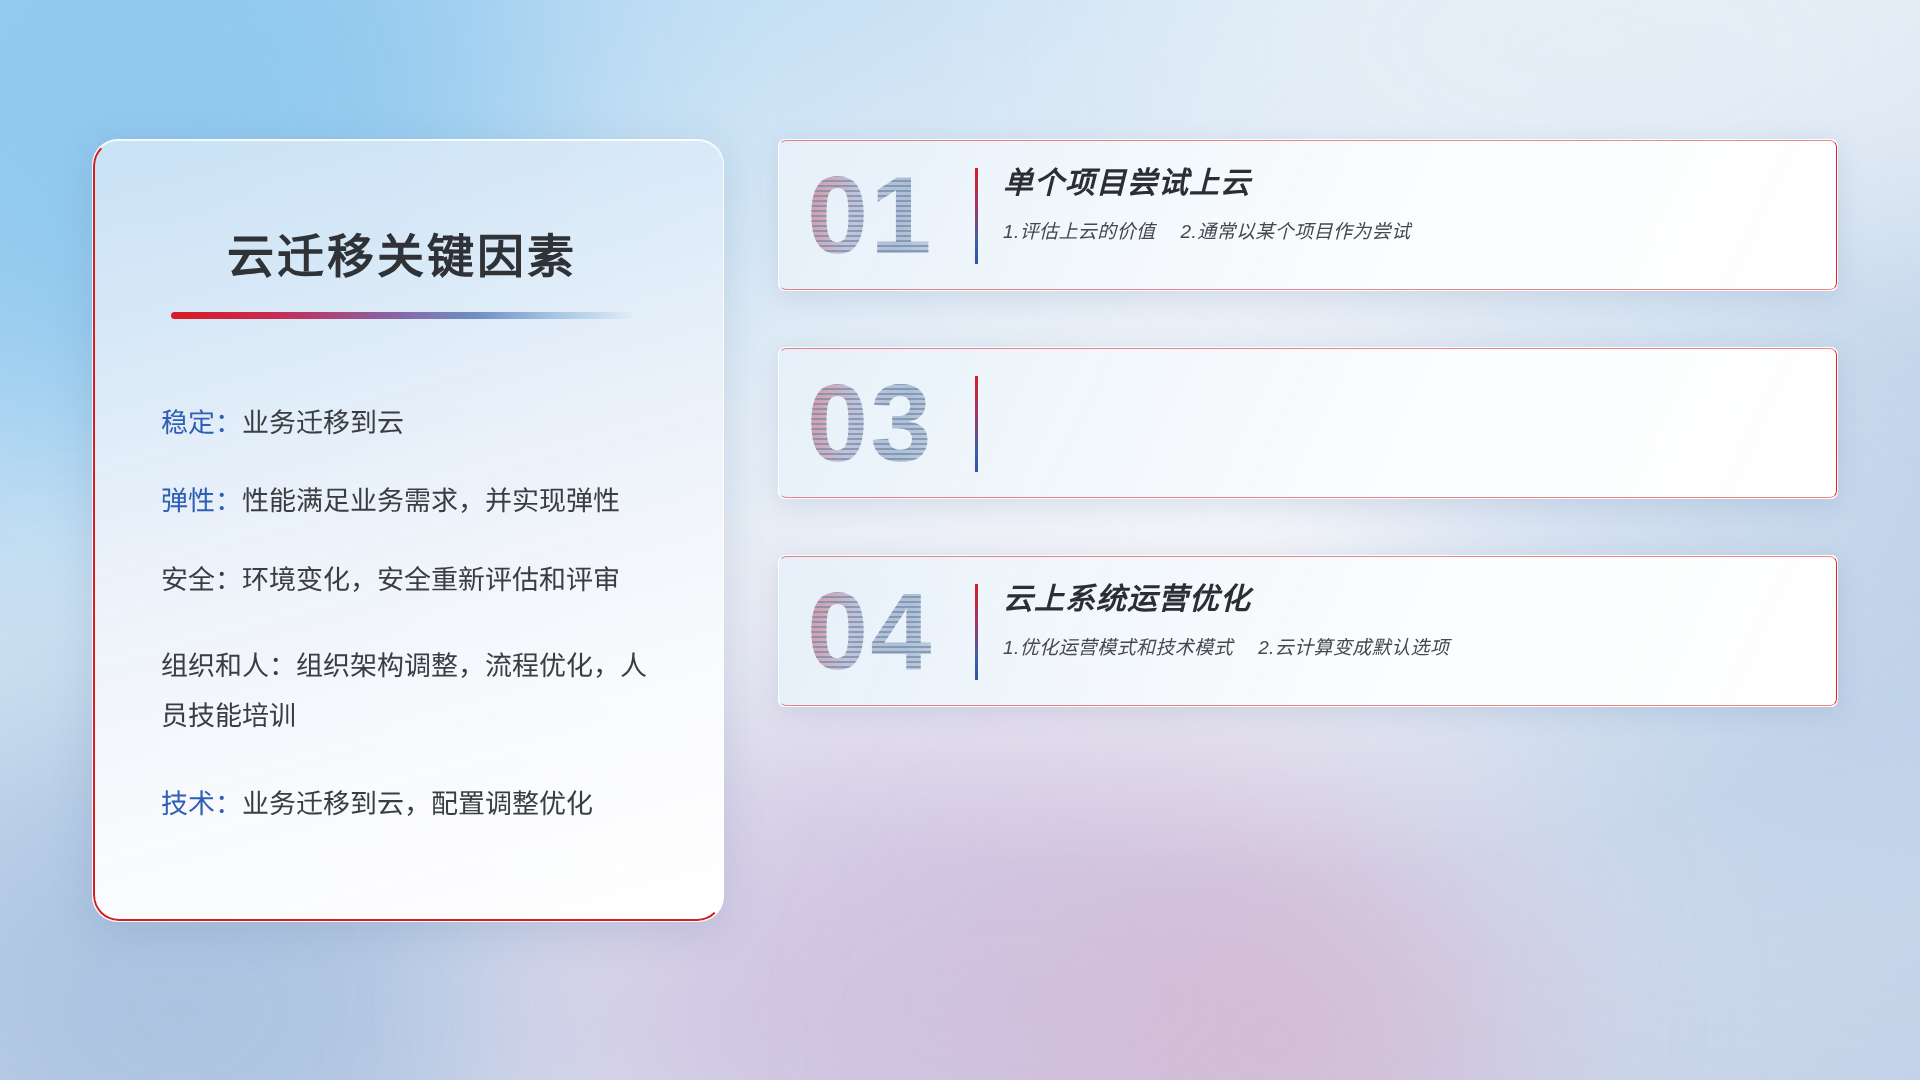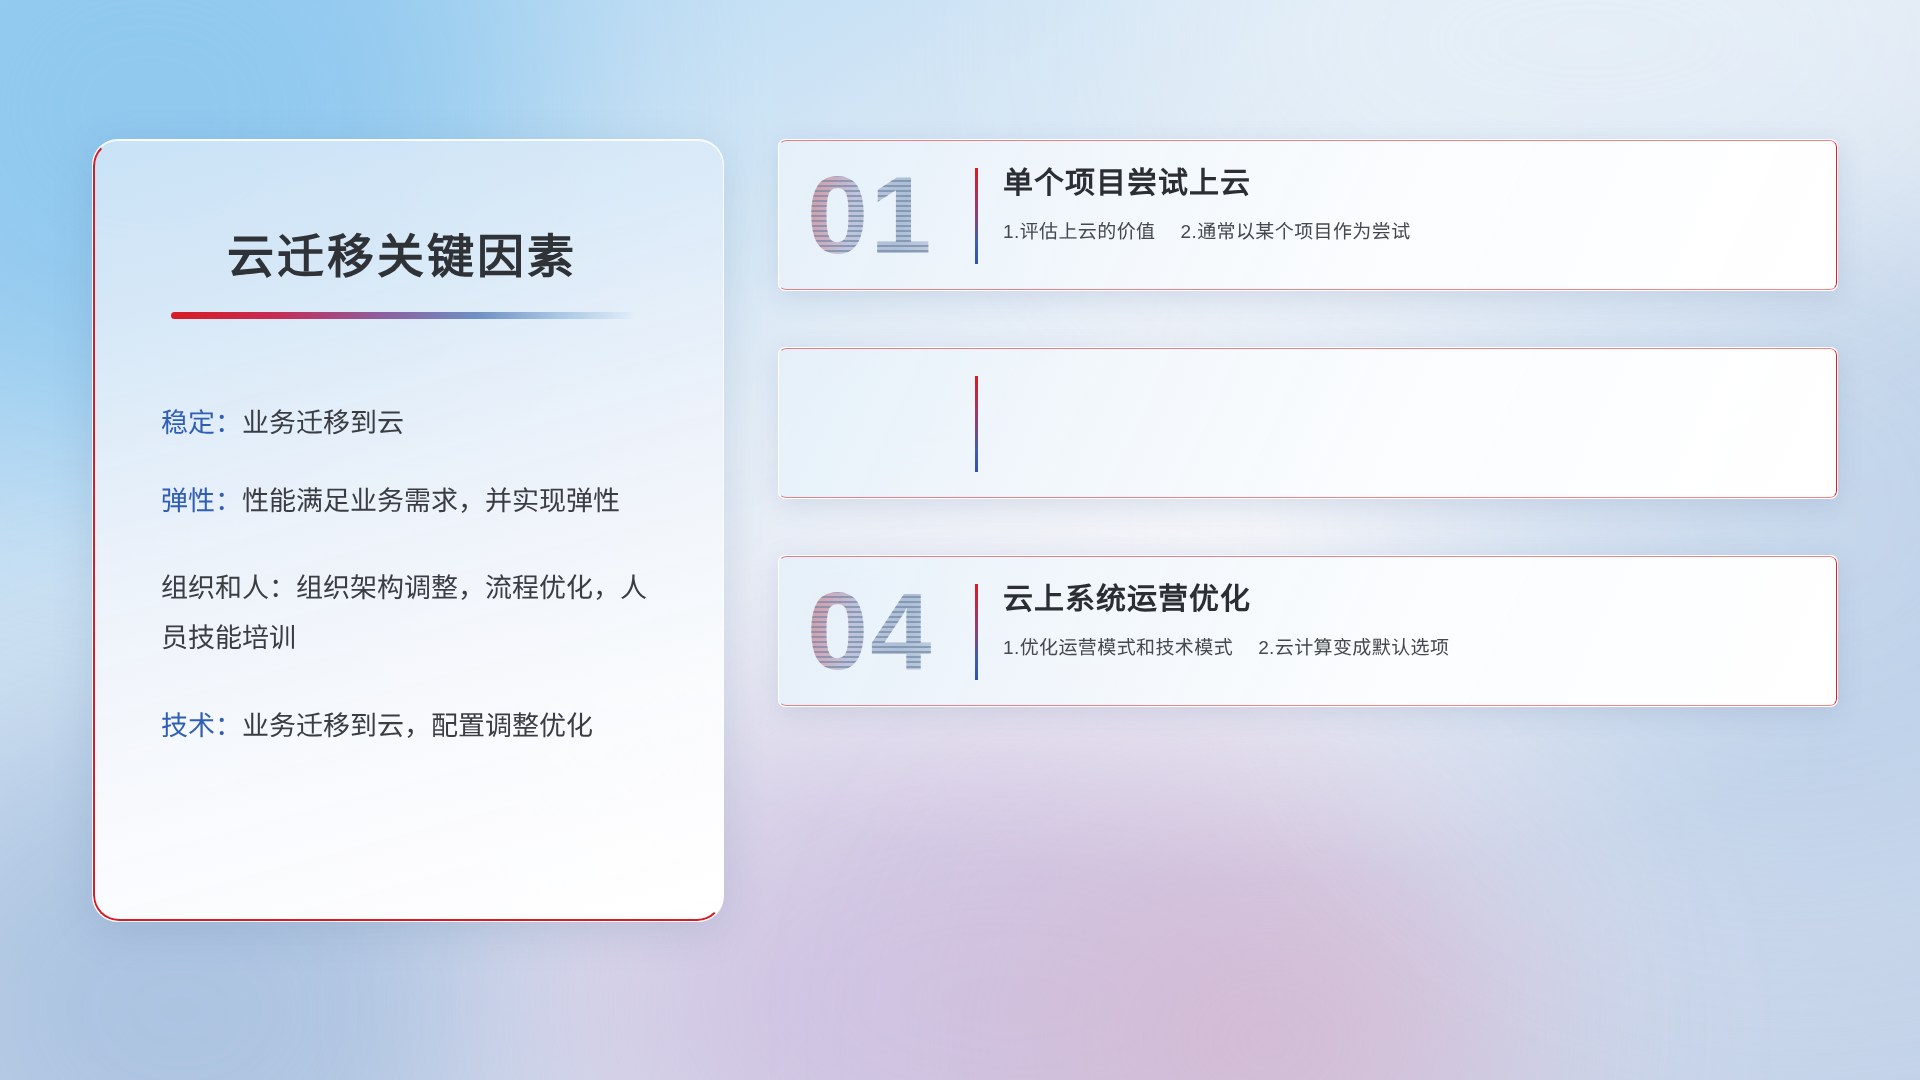--- a/index.html
+++ b/index.html
@@ -229,20 +229,21 @@
     width: 3px;
     height: 96px;
     background: linear-gradient(180deg, #d81c24 0%, #9b3a6b 42%, #3f5fb0 78%, #2f53a8 100%);
   }
 
   .step-body {
     position: absolute;
     left: 224px;
     top: 24px;
     right: 42px;
+    font-style: italic;
   }
   .step-title {
     font-size: 30px;
     font-weight: 700;
     color: #2b2e33;
     letter-spacing: 1px;
     line-height: 1.25;
   }
   .step-sub {
     margin-top: 14px;
@@ -273,20 +274,23 @@
     <div class="factor-list">
 
       <p class="factor-row">
         <span class="factor-key">稳定：</span><span class="factor-val">业务迁移到云</span>
       </p>
 
       <p class="factor-row">
         <span class="factor-key">弹性：</span><span class="factor-val">性能满足业务需求，并实现弹性</span>
       </p>
 
+      <p class="factor-row">
+        <span class="factor-key neutral">安全：</span><span class="factor-val">环境变化，安全重新评估和评审</span>
+      </p>
 
       <p class="factor-row wrap">
         <span class="factor-key neutral">组织和人：</span><span class="factor-val">组织架构调整，流程优化，人员技能培训</span>
       </p>
 
       <p class="factor-row">
         <span class="factor-key">技术：</span><span class="factor-val">业务迁移到云，配置调整优化</span>
       </p>
 
     </div>
@@ -299,20 +303,21 @@
     <div class="step-num">01</div>
     <div class="step-bar"></div>
     <div class="step-body">
       <h2 class="step-title">单个项目尝试上云</h2>
       <p class="step-sub">1.评估上云的价值　 2.通常以某个项目作为尝试</p>
     </div>
   </article>
 
 
   <article class="step-card">
+    <div class="step-num">03</div>
     <div class="step-bar"></div>
   </article>
 
   <article class="step-card">
     <div class="step-num">04</div>
     <div class="step-bar"></div>
     <div class="step-body">
       <h2 class="step-title">云上系统运营优化</h2>
       <p class="step-sub">1.优化运营模式和技术模式　 2.云计算变成默认选项</p>
     </div>

